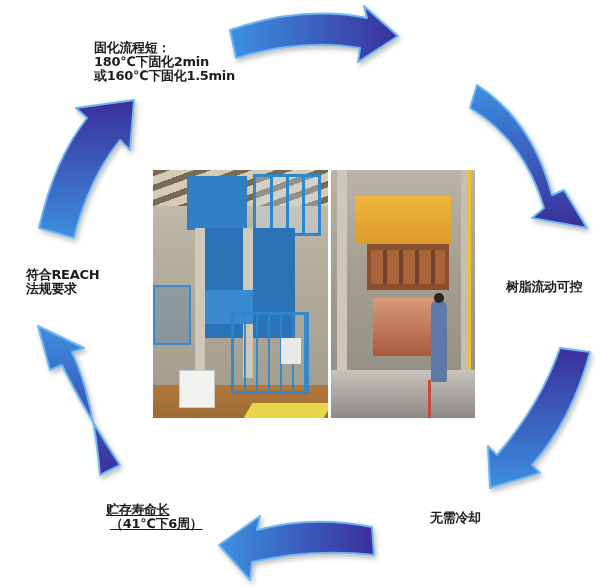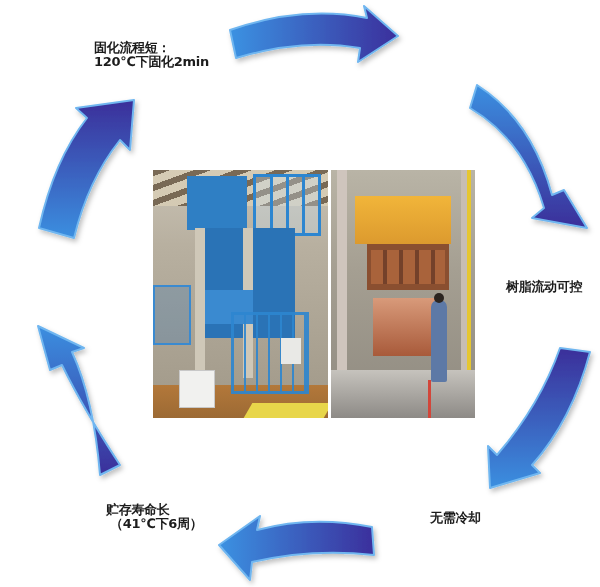--- a/index.html
+++ b/index.html
@@ -17,21 +17,21 @@
       color: #1c1c1c;
       white-space: nowrap;
       letter-spacing: -0.3px;
     }
     .label span { display: block; }
 
     .lbl-cure   { left: 82px;  top: 41px; }
     .lbl-tg     { left: 395px; top: 56px; }
     .lbl-resin  { left: 494px; top: 280px; }
     .lbl-cool   { left: 405px; top: 511px; margin-left: 13px; }
-    .lbl-shelf  { left: 94px;  top: 503px; }
+    .lbl-shelf  { left: 94px;  top: 503px; text-decoration: underline; }
     .lbl-shelf span.sub { padding-left: 4px; }
     .lbl-reach  { left: 14px;  top: 268px; }
 
     .photos {
       position: absolute;
       left: 141px; top: 170px;
       width: 322px; height: 248px;
       display: flex;
       gap: 3px;
       background: #ffffff;
@@ -157,31 +157,36 @@
       <div class="pr-mold"></div>
       <div class="pr-floor"></div>
       <div class="pr-red"></div>
       <div class="pr-worker"></div>
       <div class="pr-wh"></div>
     </div>
   </div>
 
   <div class="label lbl-cure">
     <span>固化流程短：</span>
-    <span>120℃下固化2min</span>
+    <span>180℃下固化2min</span>
+    <span>或160℃下固化1.5min</span>
   </div>
 
 
   <div class="label lbl-resin">
     <span>树脂流动可控</span>
   </div>
 
   <div class="label lbl-cool">
     <span>无需冷却</span>
   </div>
 
   <div class="label lbl-shelf">
     <span>贮存寿命长</span>
     <span class="sub">（41℃下6周）</span>
   </div>
 
+  <div class="label lbl-reach">
+    <span>符合REACH</span>
+    <span>法规要求</span>
+  </div>
 
 </div>
 
 </body></html>

